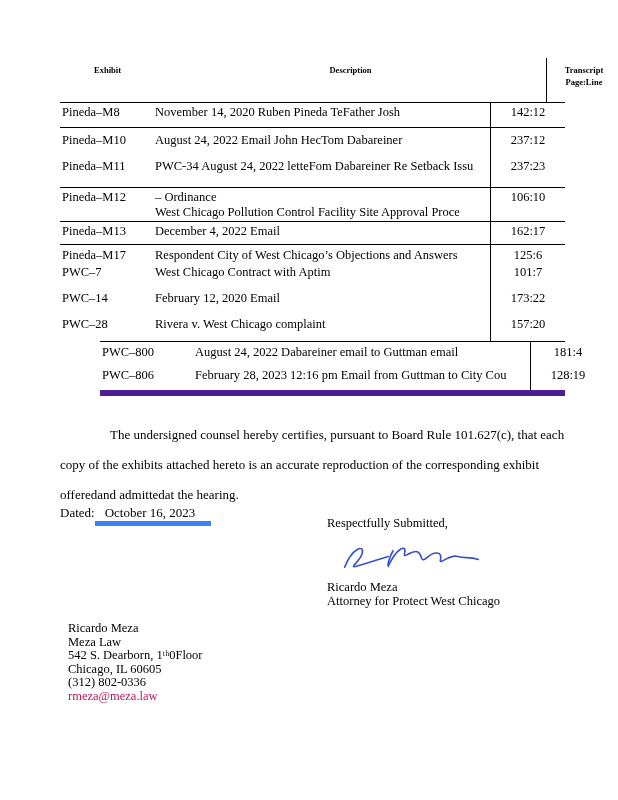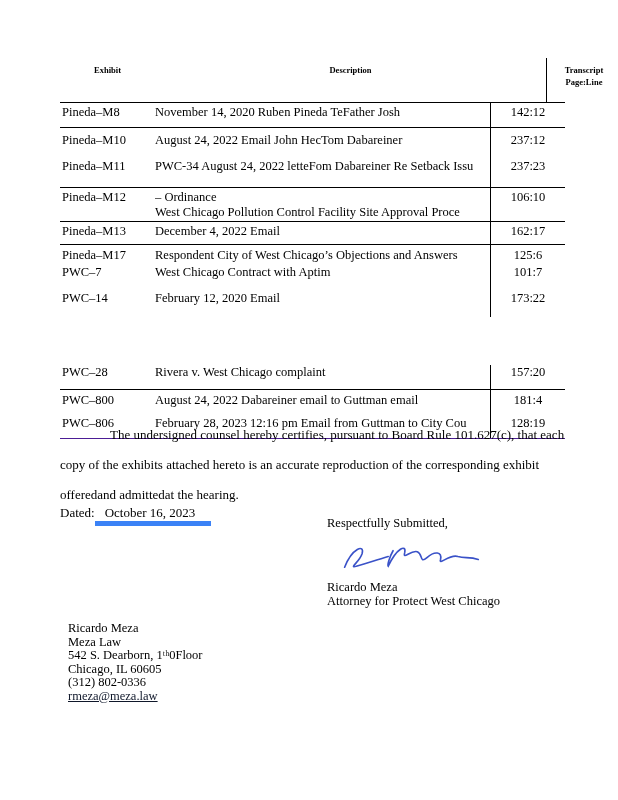--- a/index.html
+++ b/index.html
@@ -8,53 +8,53 @@
   .page { position:absolute; left:0; top:0; width:618px; height:800px; background:#fff; }
 
   
   .extable { position:absolute; left:60px; top:58px; width:505px; font-size:12.5px; line-height:15px; }
   .trow { display:grid; grid-template-columns:95px 335px 75px; }
   .trow > div { min-height:1px; }
   .c1 { padding-left:2px; white-space:nowrap; overflow:hidden; }
   .c2 { white-space:nowrap; overflow:hidden; }
   .c3 { border-left:1px solid #000; text-align:center; }
   .tgroup { border-top:1px solid #000; }
-  .tgroup-last { border-bottom:1px solid #4c1d95; }
+  .tgroup-last { border-bottom:6px solid #4c1d95;margin-left:40px; }
   .thead { font-size:8.5px; font-weight:bold; line-height:12px;gap:28px; }
   .thead > .hc { padding-top:6px; padding-bottom:26px; text-align:center; }
   .thead > .c3 { padding-bottom:14px; }
 
   .rw0  > div { padding-top:2px; padding-bottom:7px; }
   .rw1  > div { padding-top:5px; padding-bottom:11px; }
   .rw2  > div { padding-top:0;   padding-bottom:13px; }
   .rw3  > div { padding-top:2px; padding-bottom:1px; }
   .rw4  > div { padding-top:2px; padding-bottom:5px; }
   .rw5  > div { padding-top:3px; padding-bottom:2px; }
   .rw6  > div { padding-top:0;   padding-bottom:11px; }
   .rw7  > div { padding-top:0;   padding-bottom:11px; }
-  .rw8  > div { padding-top:0;   padding-bottom:9px;margin-top:48px; }
+  .rw8  > div { padding-top:0;   padding-bottom:9px; }
   .rw9  > div { padding-top:3px; padding-bottom:8px; }
   .rw10 > div { padding-top:0;   padding-bottom:7px; }
 
   
   .cert { position:absolute; left:60px; top:420px; width:508px; font-size:13px; line-height:30px; }
   .cert .ln1 { text-indent:50px; }
 
   
   .dated { position:absolute; left:60px; top:505px; font-size:13px; }
   .dated .dval { border-bottom:5px solid #3b82f6; padding:0 16px 1px 10px; }
 
   
   .closing { position:absolute; left:327px; top:516px; font-size:12.5px; }
   .sig { position:absolute; left:6px; top:20px; width:155px; height:44px; }
   .closing .name-block { position:absolute; left:0; top:64px; line-height:14px; white-space:nowrap; }
 
   
   .contact { position:absolute; left:68px; top:622px; font-size:12.5px; line-height:13.5px; }
-  .contact .email { color:#0f172a; cursor:pointer;text-decoration:underline; }
+  .contact .email { color:#be185d; cursor:pointer; }
 </style>
 </head>
 <body>
 
 <div class="page">
 
   <div class="extable">
 
     <div class="trow thead">
       <div class="hc">Exhibit</div>

